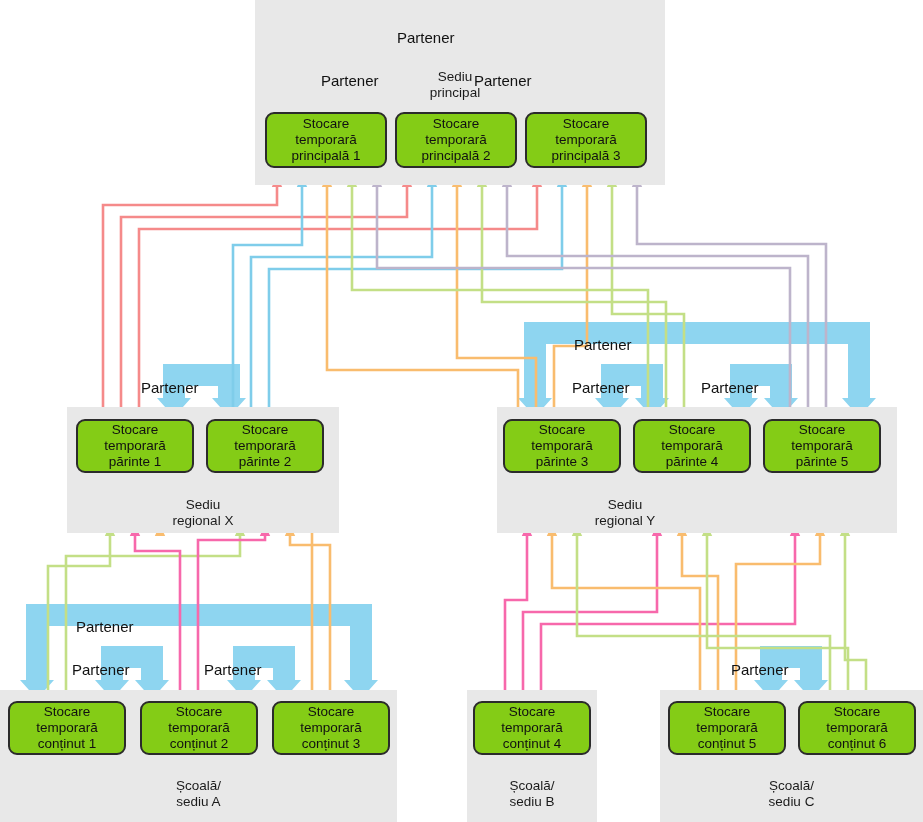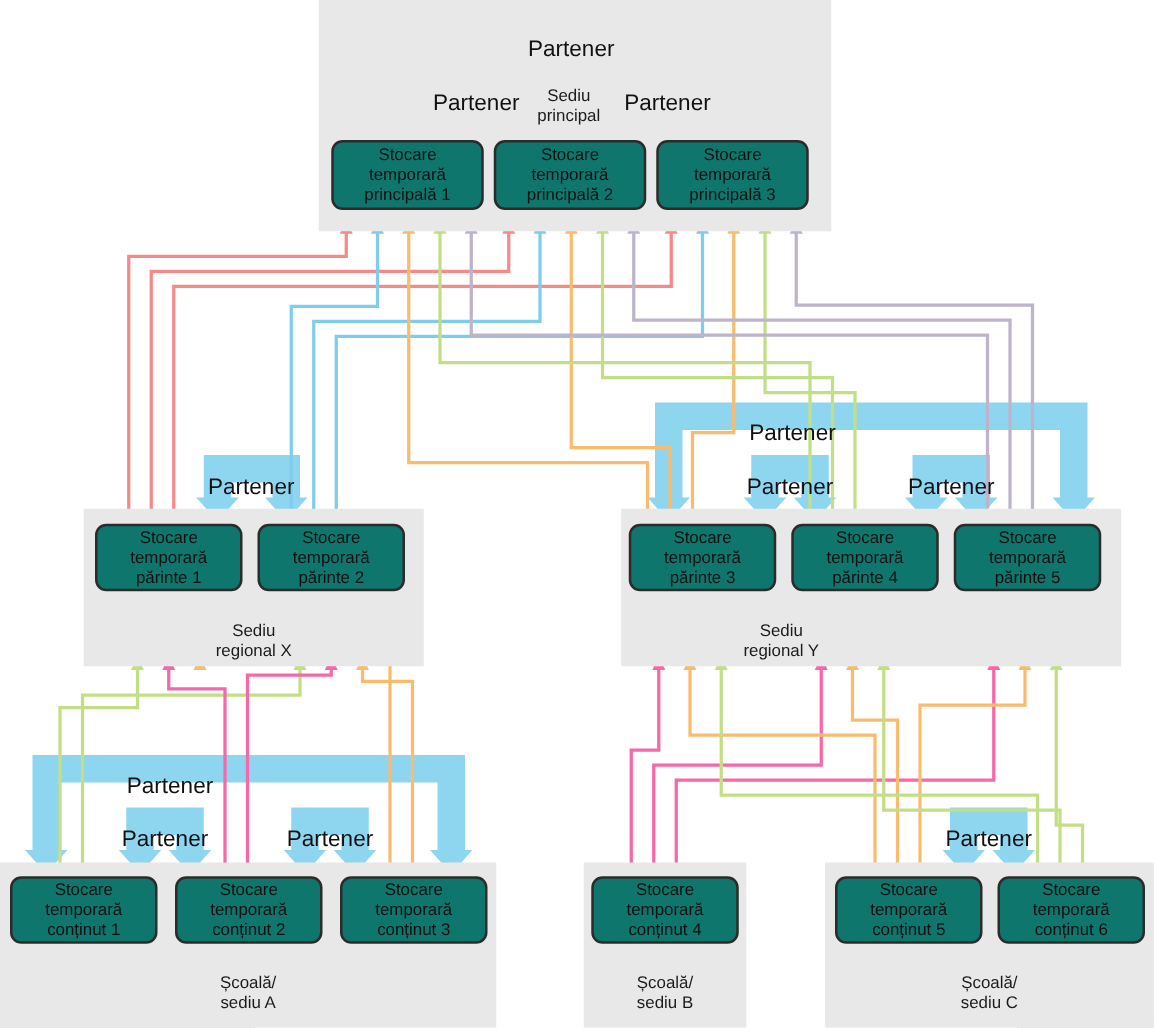--- a/index.html
+++ b/index.html
@@ -3,25 +3,25 @@
 <meta charset="utf-8">
 <style>
   html,body{margin:0;padding:0;background:#ffffff;}
   body{width:923px;height:822px;position:relative;overflow:hidden;
        font-family:"Liberation Sans","DejaVu Sans",sans-serif;}
   #stage{position:absolute;left:0;top:0;width:923px;height:822px;}
   #wires{position:absolute;left:0;top:0;width:923px;height:822px;pointer-events:none;}
   .panel{position:absolute;background:#e8e8e8;}
   .panel-label{position:absolute;text-align:center;font-size:13.5px;color:#1b1b1b;
                line-height:1.22;white-space:pre-line;margin-top:12px;}
-  .node{position:absolute;background:#0f766e;border:2.6px solid #2b2b2b;border-radius:9px;
+  .node{position:absolute;background:#84cc16;border:2.6px solid #2b2b2b;border-radius:9px;
         display:flex;align-items:center;justify-content:center;text-align:center;
         font-size:13.5px;color:#111;line-height:1.2;white-space:pre-line;z-index:6;
         box-sizing:border-box;}
-  .plabel{position:absolute;font-size:18px;color:#111;text-align:center;z-index:5;
+  .plabel{position:absolute;font-size:15px;color:#111;z-index:5;
           white-space:nowrap;}
   svg{display:block;}
 </style>
 </head>
 <body>
 
 <div id="stage">
   <svg id="wires" viewBox="0 0 923 822" width="923" height="822">
       <path d="M 288 14 L 636 14 L 636 91 L 642 91 L 625 110 L 608 91 L 614 91 L 614 36 L 310 36 L 310 91 L 316 91 L 299 110 L 282 91 L 288 91 Z" fill="#8ed5f0"></path>
       <path d="M 350 58 L 412 58 L 412 91 L 418 91 L 401 110 L 384 91 L 390 91 L 390 80 L 372 80 L 372 91 L 378 91 L 361 110 L 344 91 L 350 91 Z" fill="#8ed5f0"></path>

